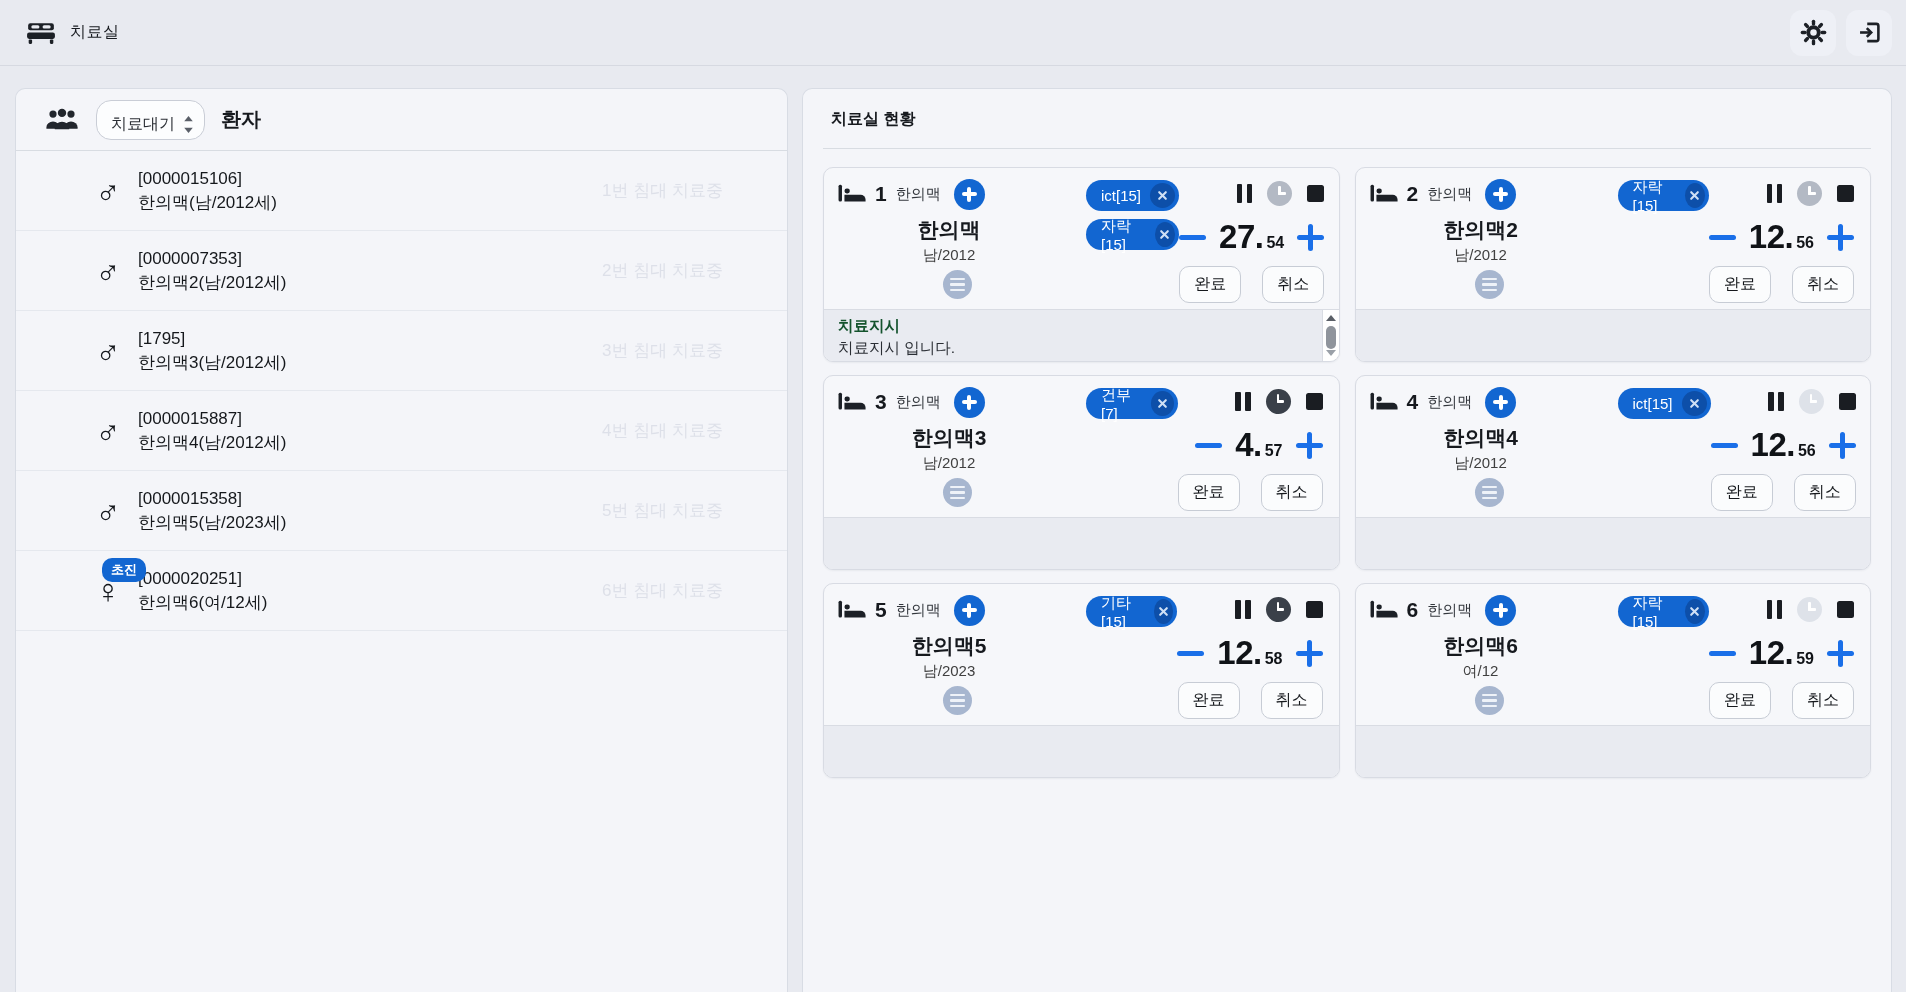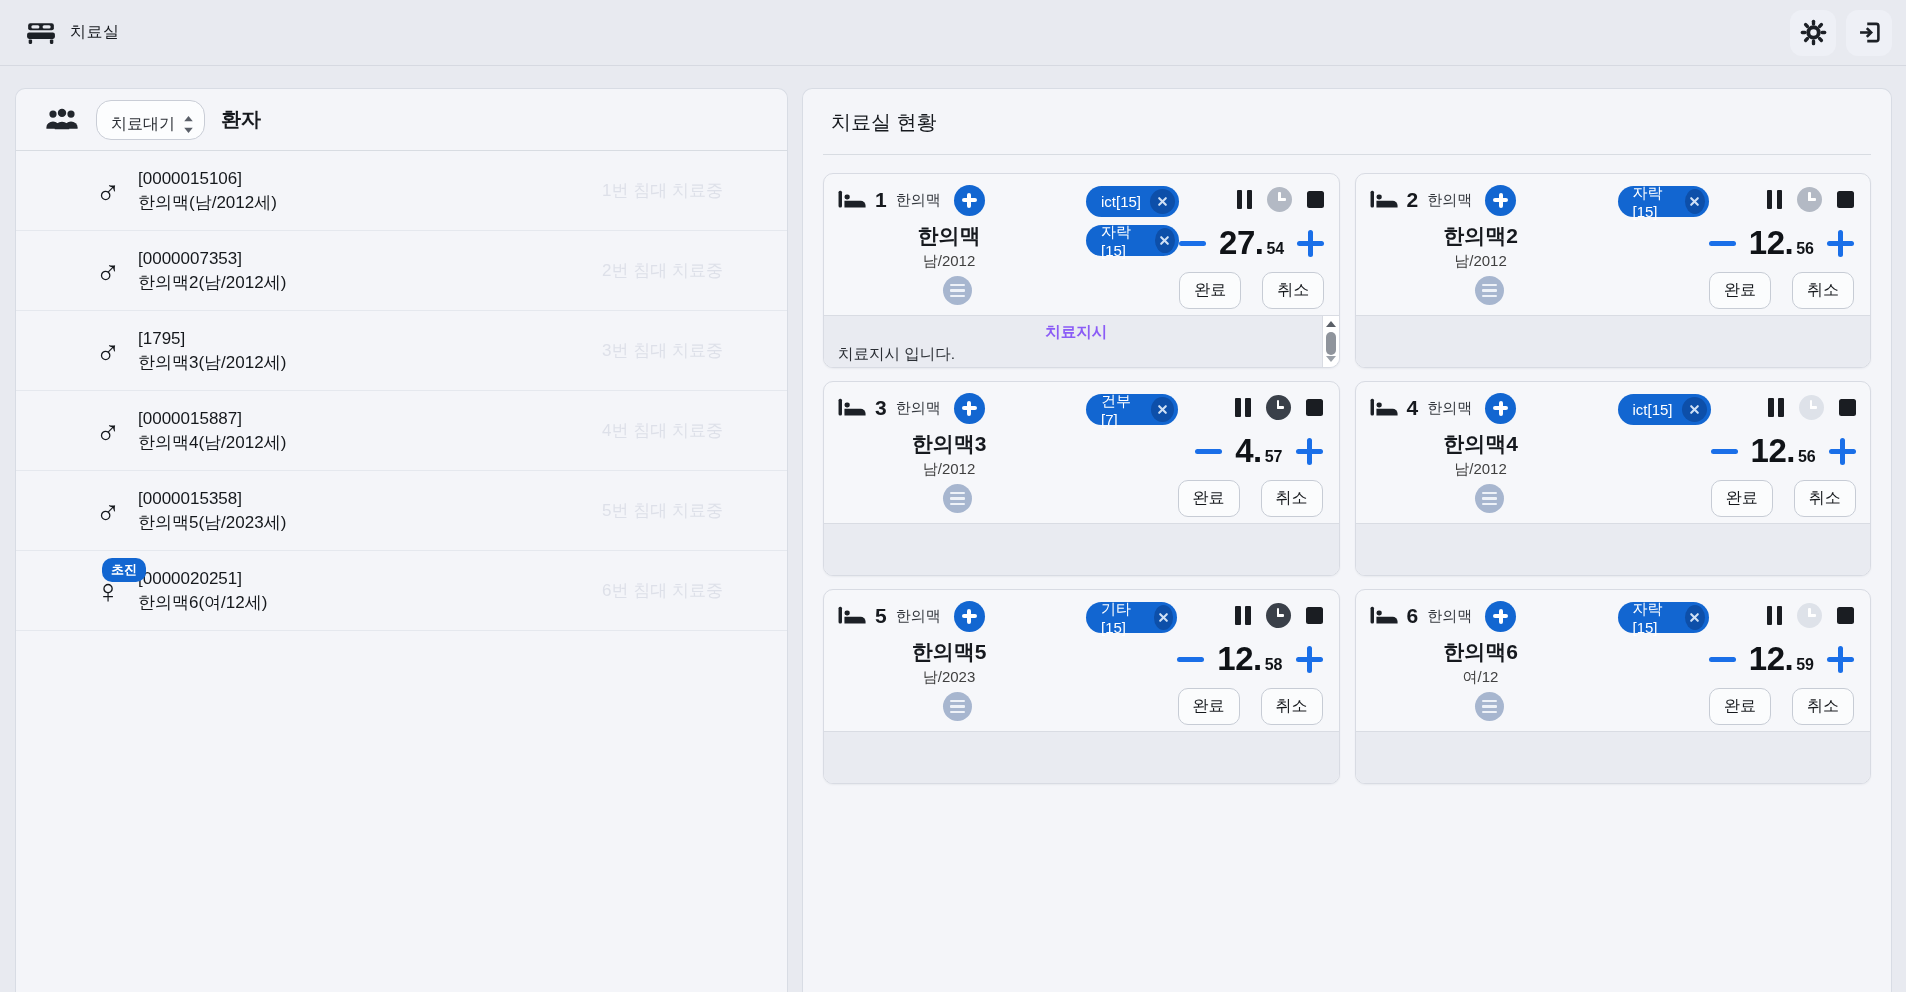--- a/index.html
+++ b/index.html
@@ -47,21 +47,21 @@
   .gender-glyph{ font-size:34px; font-weight:bold; color:#14171c; line-height:1;}
   .first-visit{
     position:absolute; left:16px; top:-16px;
     background:var(--badge-bg,#1266d1); color:#fff; font-size:13px; font-weight:bold;
     padding:3px 9px; border-radius:10px; white-space:nowrap;
   }
   .p-text{ margin-left:8px; line-height:1.36; font-size:17px; color:#15181c;}
   .bed-status{ margin-left:auto; font-size:17px; color:rgba(168,177,195,.30); white-space:nowrap;}
   
   .rp-inner{ padding:0 20px;}
-  .rp-title{ font-size:20px; font-weight:normal; padding:20px 8px 18px;}
+  .rp-title{ font-size:16px; font-weight:bold; padding:20px 8px 18px;}
   .rp-divider{ border-top:1px solid #d8dce2; margin-bottom:18px;}
   .cards{ display:grid; grid-template-columns:1fr 1fr; column-gap:15px; row-gap:13px;}
   .room-card{
     background:#f6f7fa; border:1px solid #d8dbe3; border-radius:10px;
     box-shadow:0 1px 2px rgba(40,50,70,.06); overflow:hidden;
     display:flex; flex-direction:column; min-height:164px;
   }
   .card-main{ flex:1; display:flex; padding:10px 16px 6px 14px;}
   .cm-left{ width:248px; flex:none;}
   .cm-mid{ flex:1; padding-top:2px;}
@@ -119,21 +119,21 @@
   .act-btn{
     height:37px; padding:0 14px; background:#fbfcfd; border:1px solid #c7ccd5;
     border-radius:10px; font-size:16px; color:#15181c; cursor:pointer;
     font-family:inherit;
   }
   .card-note{
     position:relative; height:52px; flex:none;
     background:#e9ebf1; border-top:1px solid #d9dce3;
     padding:5px 24px 5px 14px; line-height:1.45;
   }
-  .note-title{ font-size:15.5px; font-weight:bold; color:#8b5cf6;text-align:center;}
+  .note-title{ font-size:15.5px; font-weight:bold; color:#14532d;}
   .note-text{ font-size:15.5px; color:#2a2e34;}
   .note-scrollbar{
     position:absolute; top:0; right:0; bottom:0; width:17px;
     background:#fff; border-left:1px solid #d9dce3;
     display:flex; flex-direction:column; align-items:center;
   }
   .sb-up,.sb-down{ width:0; height:0; border-left:5px solid transparent; border-right:5px solid transparent; margin:5px 0; cursor:pointer;}
   .sb-up{ border-bottom:6px solid #5a5f67;}
   .sb-down{ border-top:6px solid #9aa0a8; margin-top:auto;}
   .sb-thumb{ width:10px; height:23px; background:#8f949c; border-radius:5px; cursor:pointer;}

